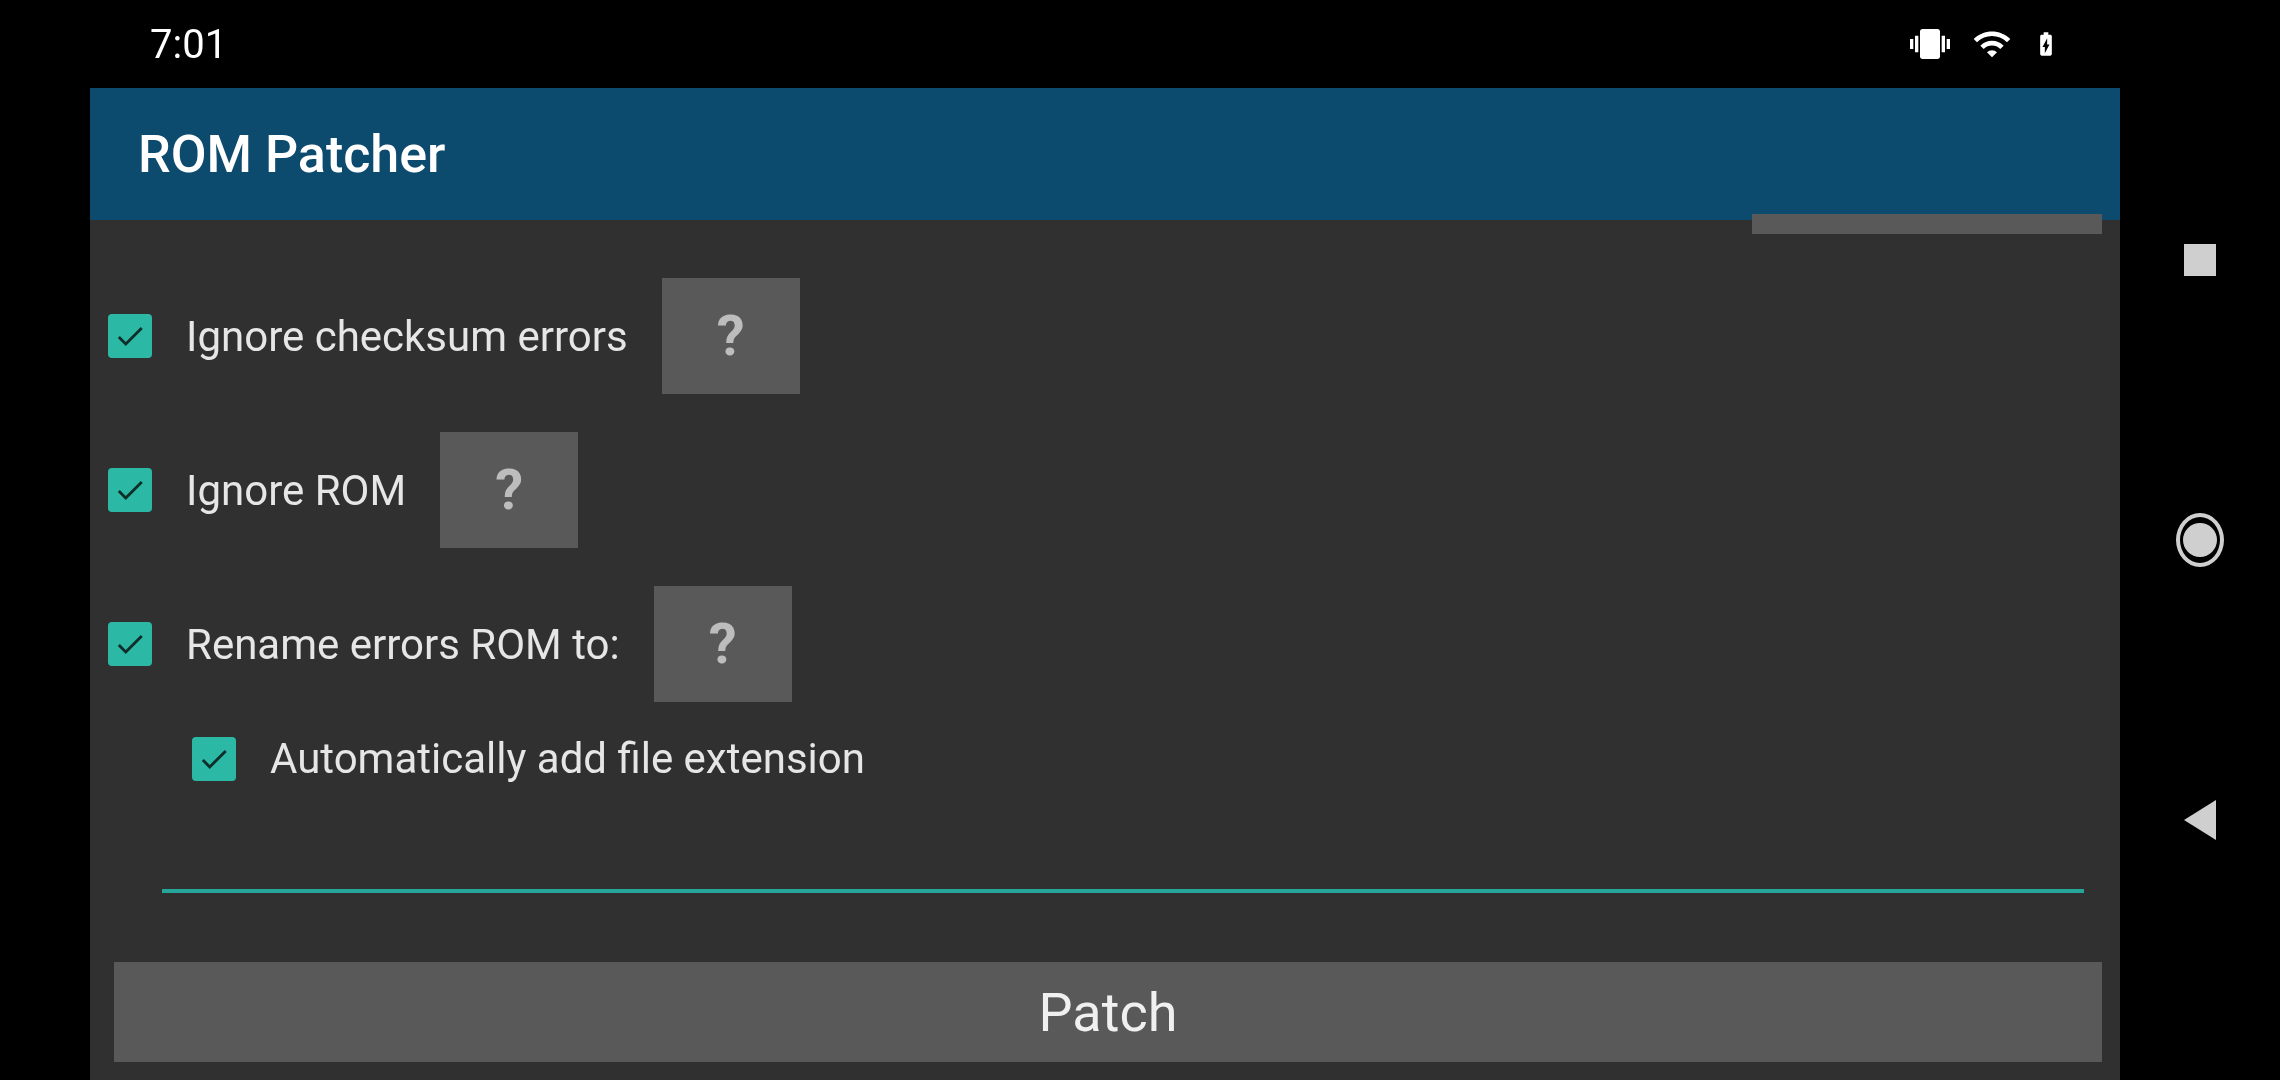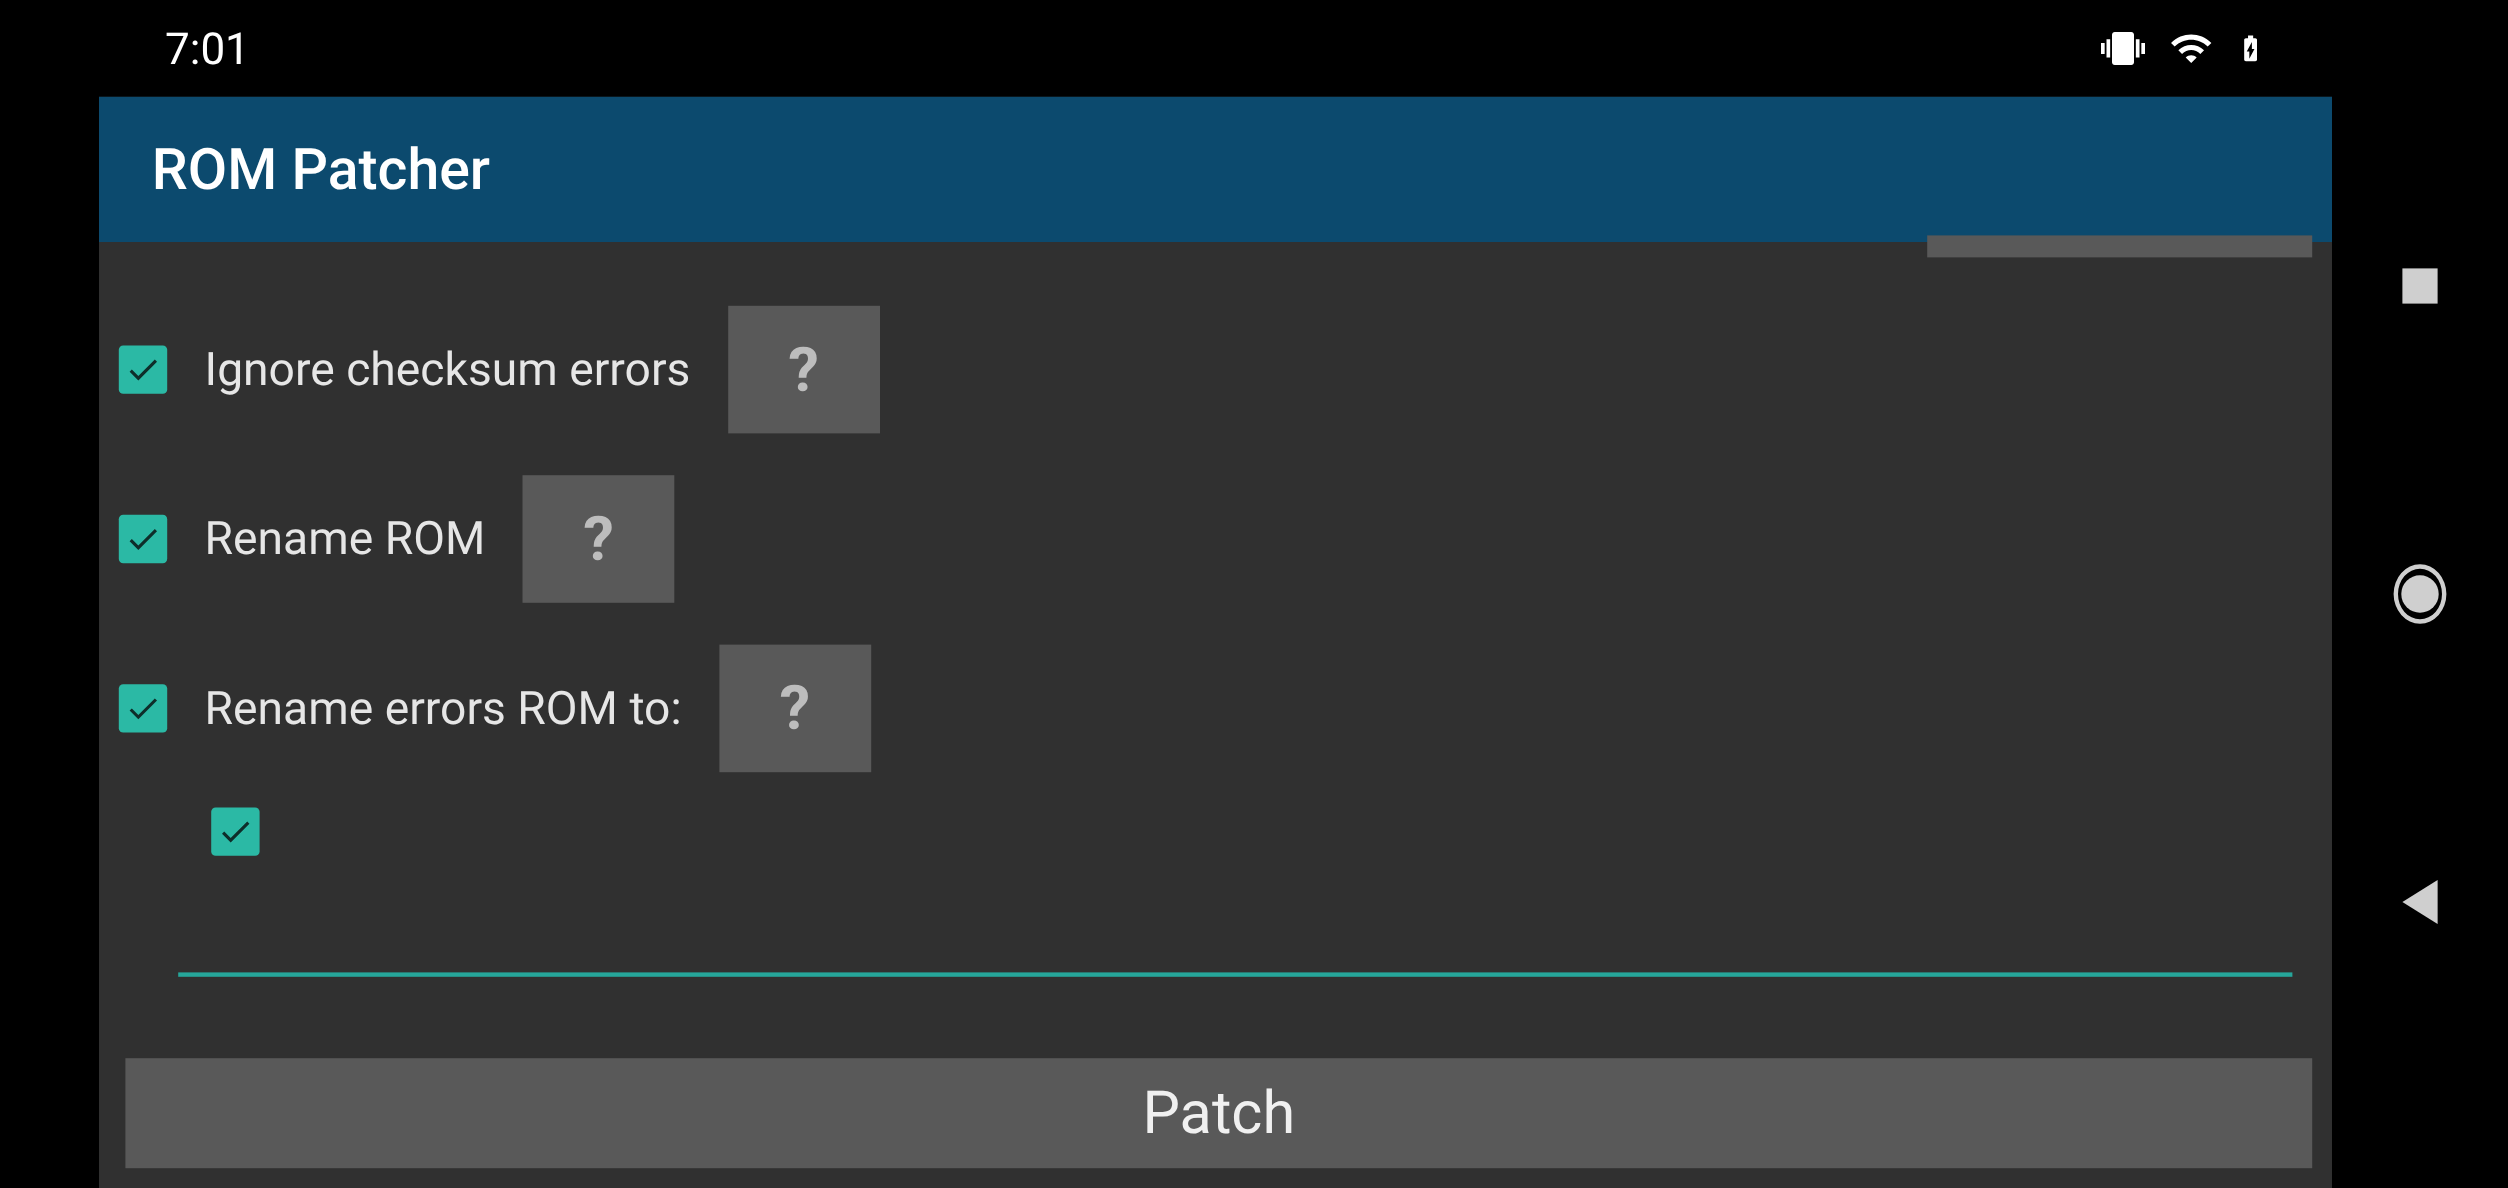--- a/index.html
+++ b/index.html
@@ -251,21 +251,21 @@
             <span>?</span>
           </div>
         </div>
 
         <div class="option-row">
           <div class="checkbox">
             <svg width="34" height="34" viewBox="0 0 24 24">
                 <path fill="#0e2e2a" d="M9 16.17L4.83 12 3.41 13.41 9 19 21 7l-1.41-1.42z"></path>
               </svg>
           </div>
-          <span class="option-label">Rename ROM</span>
+          <span class="option-label">Ignore ROM</span>
           <div class="help-btn">
             <span>?</span>
           </div>
         </div>
 
         <div class="option-row">
           <div class="checkbox">
             <svg width="34" height="34" viewBox="0 0 24 24">
                 <path fill="#0e2e2a" d="M9 16.17L4.83 12 3.41 13.41 9 19 21 7l-1.41-1.42z"></path>
               </svg>
@@ -275,20 +275,21 @@
             <span>?</span>
           </div>
         </div>
 
         <div class="option-row indent">
           <div class="checkbox">
             <svg width="34" height="34" viewBox="0 0 24 24">
                 <path fill="#0e2e2a" d="M9 16.17L4.83 12 3.41 13.41 9 19 21 7l-1.41-1.42z"></path>
               </svg>
           </div>
+          <span class="option-label">Automatically add file extension</span>
         </div>
 
         <div class="filename-input"></div>
 
         <div class="patch-button">
           <span>Patch</span>
         </div>
       </div>
     </div>
   </div>

